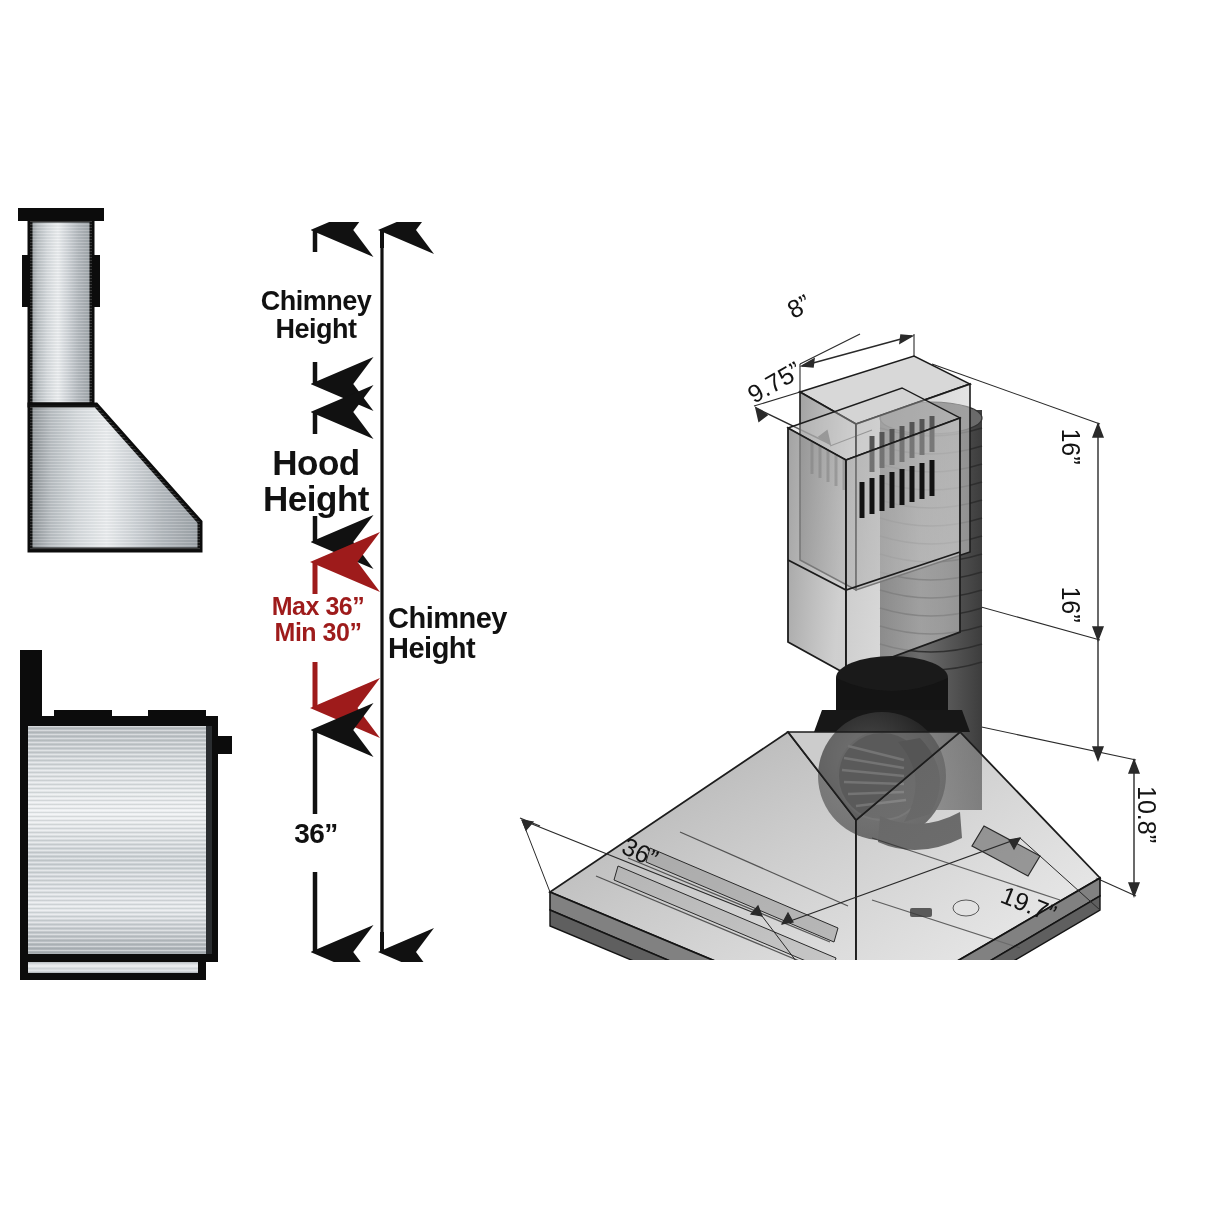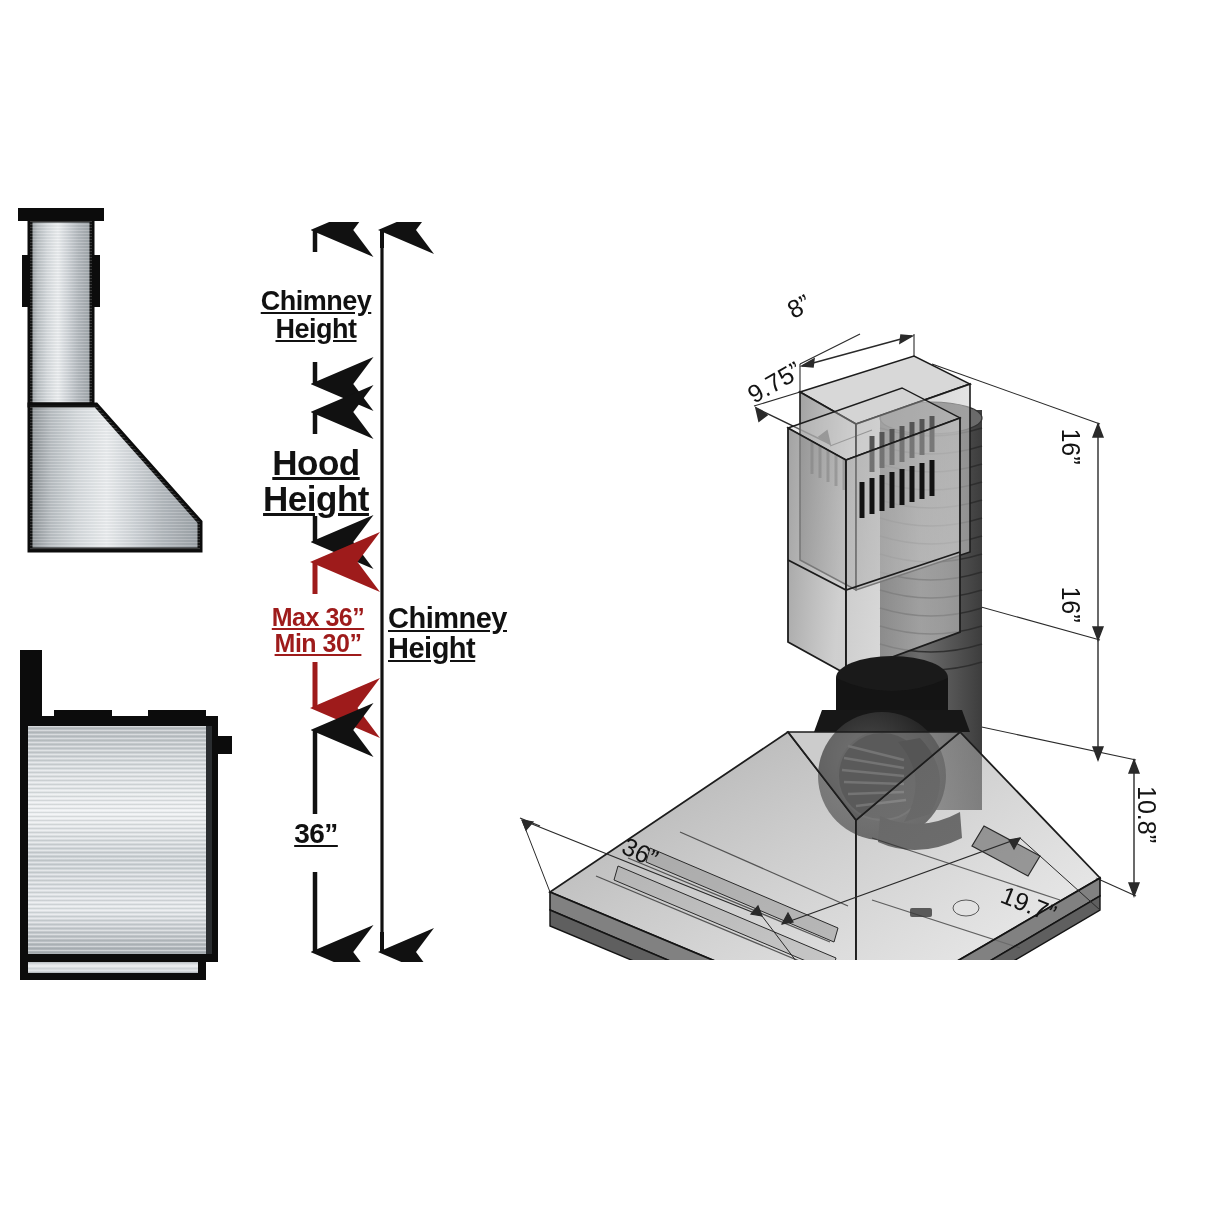--- a/index.html
+++ b/index.html
@@ -32,23 +32,22 @@
     height: 740px;
   }
   .dim-label {
     position: absolute;
     font-weight: bold;
     letter-spacing: -0.5px;
     line-height: 1.02;
     text-align: center;
     color: #111111;
     white-space: pre-line;
-    text-decoration: underline;
-  }
-  .dim-label.red { color: #9e1b1b; margin-top: 11px; }
+  }
+  .dim-label.red { color: #9e1b1b; }
 
   #lbl-chimney   { left: 0px;  top: 66px;  width: 160px; font-size: 27px; }
   #lbl-hood      { left: 0px;  top: 214px; width: 160px; font-size: 35px; margin-top: 9px; }
   #lbl-maxmin    { left: -6px; top: 372px; width: 176px; font-size: 25px; }
   #lbl-36        { left: 0px;  top: 598px; width: 160px; font-size: 28px; }
   #lbl-ceiling   { left: 152px; top: 382px; width: 138px; font-size: 29px; text-align: left; }
 
   
   #hood-3d {
     position: absolute;

